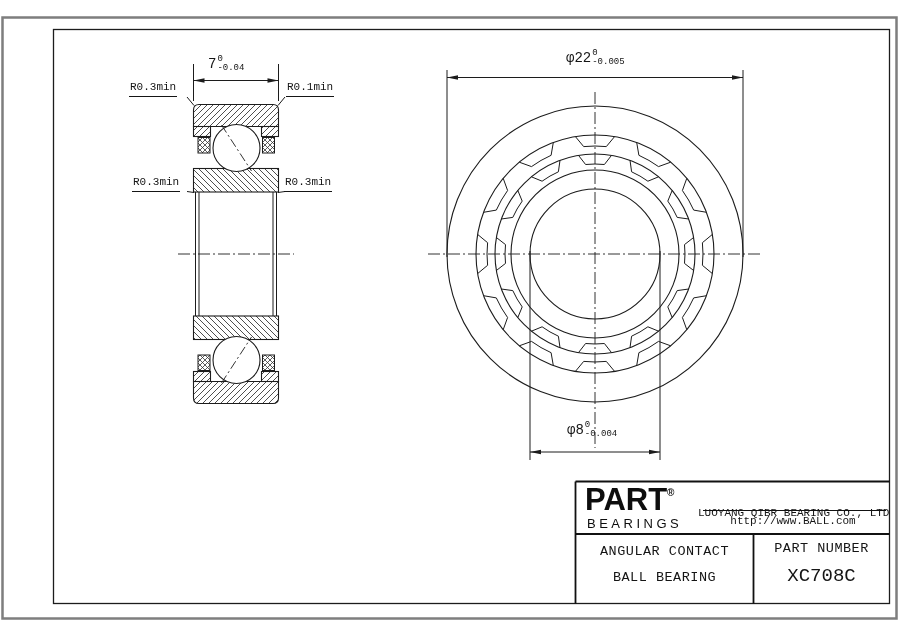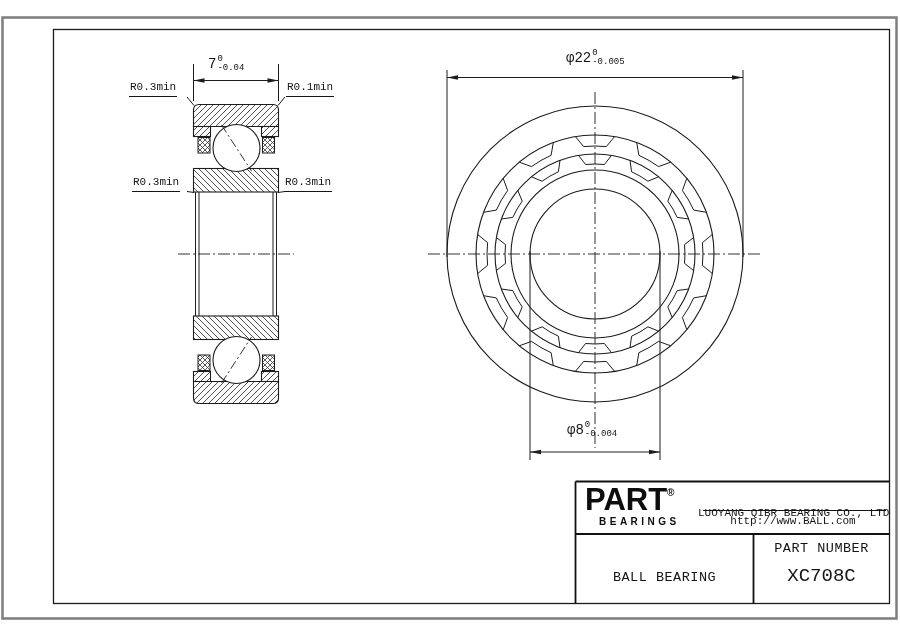--- a/index.html
+++ b/index.html
@@ -13,21 +13,21 @@
   .dim .tol{display:flex;flex-direction:column;font-size:9px;line-height:9px;margin-left:1px;}
   .ctr{text-align:center;}
   .company{font-size:11px;line-height:11px;margin-top:20px;}
   .url{font-size:11px;line-height:11px;}
   .product{font-size:13.5px;line-height:13.5px;letter-spacing:.5px;}
   .pn-label{font-size:13.5px;line-height:13.5px;letter-spacing:.5px;}
   .pn-value{font-size:19px;line-height:19px;}
   .logo{font-family:"Liberation Sans", sans-serif;color:#0d0d0d;}
   .logo-main{font-size:31px;line-height:28px;font-weight:bold;letter-spacing:0px;}
   .logo-reg{font-size:10px;vertical-align:14px;font-weight:bold;}
-  .logo-sub{font-size:10px;font-weight:bold;letter-spacing:3.5px;margin-top:2px;margin-left:14px;}
+  .logo-sub{font-size:13px;font-weight:normal;letter-spacing:3.5px;margin-top:2px;margin-left:2px;}
 </style>
 </head>
 <body>
 
 <div id="page">
 
   <svg id="linework" width="900" height="636" viewBox="0 0 900 636">
     <defs>
       <pattern id="hatchO" width="6" height="6" patternUnits="userSpaceOnUse">
         <path d="M0,6 L6,0" stroke="#3a3a3a" stroke-width="0.9"></path>
@@ -183,18 +183,19 @@
   </div>
 
   <div class="abs logo" style="left:585px;top:486px;">
     <span class="logo-main">PART</span><span class="logo-reg">®</span>
     <div class="logo-sub">BEARINGS</div>
   </div>
 
   <div class="abs company ctr" style="left:698px;top:488px;width:190px;">LUOYANG QIBR BEARING CO., LTD</div>
   <div class="abs url ctr" style="left:698px;top:516px;width:190px;">http://www.BALL.com</div>
 
+  <div class="abs product ctr" style="left:576px;top:545px;width:177px;">ANGULAR CONTACT</div>
   <div class="abs product ctr" style="left:576px;top:571px;width:177px;">BALL BEARING</div>
 
   <div class="abs pn-label ctr" style="left:754px;top:542px;width:135px;">PART NUMBER</div>
   <div class="abs pn-value ctr" style="left:754px;top:567px;width:135px;">XC708C</div>
 
 </div>
 
 </body></html>

